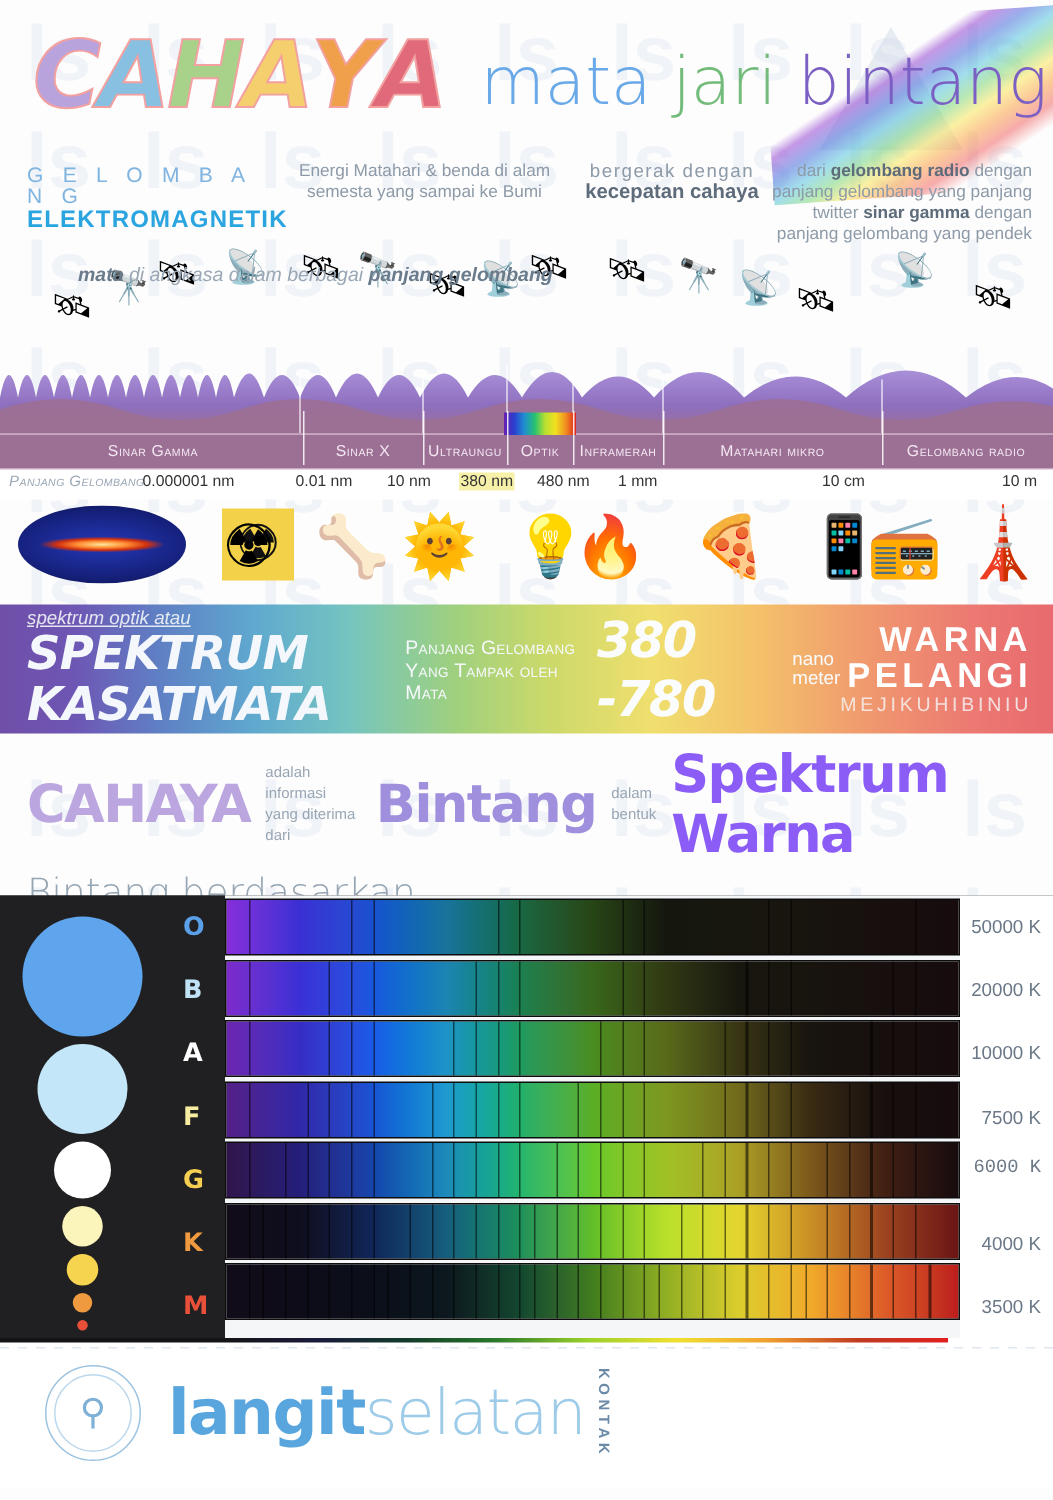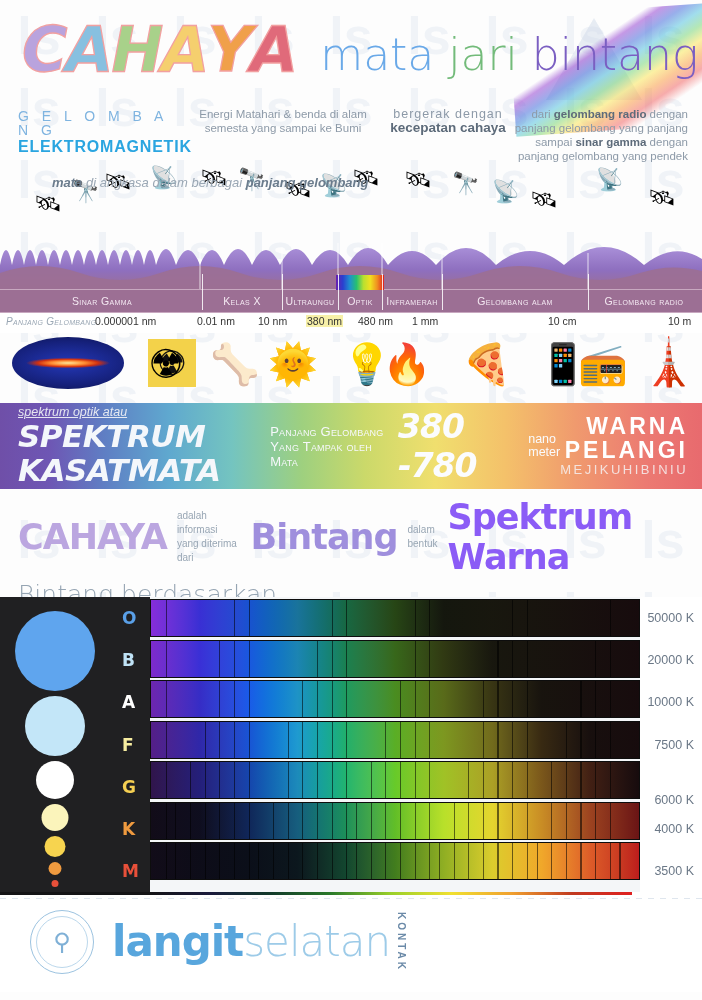--- a/index.html
+++ b/index.html
@@ -352,21 +352,21 @@
       <div class="t2">ELEKTROMAGNETIK</div>
     </div>
     <div class="col c2">Energi Matahari &amp; benda di alam semesta yang sampai ke Bumi</div>
     <div class="col c3">
       <div class="a">bergerak dengan</div>
       <div class="b">kecepatan cahaya</div>
     </div>
     <div class="col c4">
       <div><span>dari </span><b>gelombang radio</b><span> dengan</span></div>
       <div>panjang gelombang yang panjang</div>
-      <div><span>sampai </span><b>sinar gamma</b><span> dengan</span></div>
+      <div><span>twitter </span><b>sinar gamma</b><span> dengan</span></div>
       <div>panjang gelombang yang pendek</div>
     </div>
   </div>
 
   <div class="sat-band layer" id="satband">
     <div class="mata-line">
       <b>mata</b><span> di angkasa dalam berbagai </span><b>panjang gelombang</b>
     </div>
   <div class="sat" style="left: 34px; top: 28px;">🛰</div>
       <div class="sat" style="left: 72px; top: 16px;">🔭</div>
@@ -403,29 +403,29 @@
         <line x1="382" y1="14" x2="382" y2="60"></line>
         <line x1="442" y1="20" x2="442" y2="60"></line>
         <line x1="588" y1="24" x2="588" y2="60"></line>
       </g>
     </svg>
   </div>
 
   <div class="em-bar layer" id="embar">
     <div class="mini-spec"></div>
   <div class="seg" style="left: 2px; width: 200px;">Sinar Gamma</div>
-      <div class="seg" style="left: 202px; width: 80px;">Kelas X</div>
+      <div class="seg" style="left: 202px; width: 80px;">Sinar X</div>
       <div class="tick" style="left: 202px;"></div>
       <div class="seg" style="left: 282px; width: 56px;">Ultraungu</div>
       <div class="tick" style="left: 282px;"></div>
       <div class="seg" style="left: 338px; width: 44px;">Optik</div>
       <div class="tick" style="left: 338px;"></div>
       <div class="seg" style="left: 382px; width: 60px;">Inframerah</div>
       <div class="tick" style="left: 382px;"></div>
-      <div class="seg" style="left: 442px; width: 146px;">Gelombang alam</div>
+      <div class="seg" style="left: 442px; width: 146px;">Matahari mikro</div>
       <div class="tick" style="left: 442px;"></div>
       <div class="seg" style="left: 588px; width: 112px;">Gelombang radio</div>
       <div class="tick" style="left: 588px;"></div>
     </div>
 
   <div class="wl-row layer" id="wlrow">
     <div class="cap">Panjang Gelombang</div>
   <div class="lbl" style="left: 95px;">0.000001 nm</div>
       <div class="lbl" style="left: 197px;">0.01 nm</div>
       <div class="lbl" style="left: 258px;">10 nm</div>
@@ -690,21 +690,21 @@
           <div style="position:absolute;left:22%;top:0;bottom:0;width:0.9px;background:rgba(0,0,0,.55)"></div>
           <div style="position:absolute;left:59%;top:0;bottom:0;width:0.9px;background:rgba(0,0,0,.55)"></div>
           <div style="position:absolute;left:96%;top:0;bottom:0;width:1.6px;background:rgba(0,0,0,.55)"></div>
         </div>
       </div>
     <div class="chart-right" id="tempcol">
         <div class="kelvin" style="top: 21.0714px;">50000 K</div>
         <div class="kelvin" style="top: 63.2143px;">20000 K</div>
         <div class="kelvin" style="top: 105.357px;">10000 K</div>
         <div class="kelvin" style="top: 147.5px;">7500 K</div>
-        <div class="kelvin" style="top: 203px;">6000 K</div>
+        <div class="kelvin" style="top: 181px; font-family: Liberation Mono, monospace;">6000 K</div>
         <div class="kelvin" style="top: 231.786px;">4000 K</div>
         <div class="kelvin" style="top: 273.929px;">3500 K</div>
       </div>
   </div>
 
   <div class="footer layer">
     <div class="footrule">
       <div class="dark"></div>
         <div class="spec"></div>
     </div>

